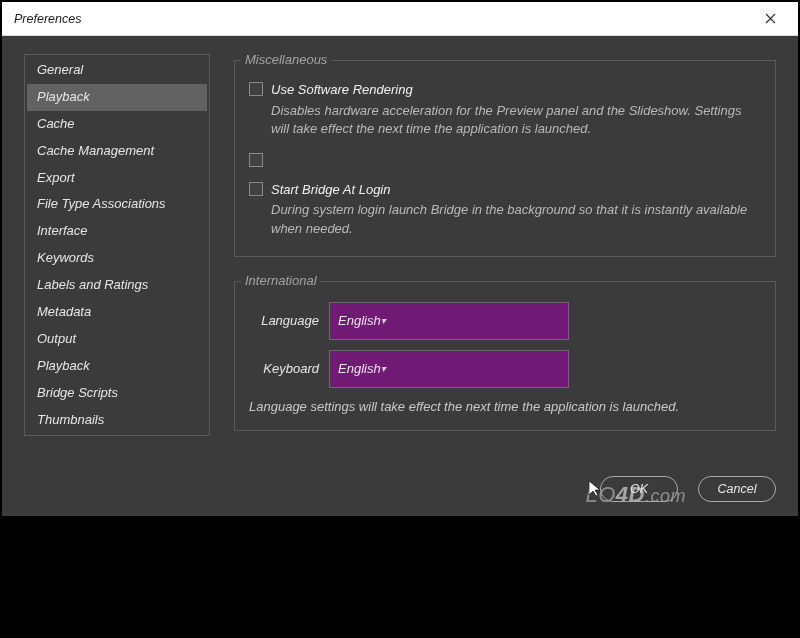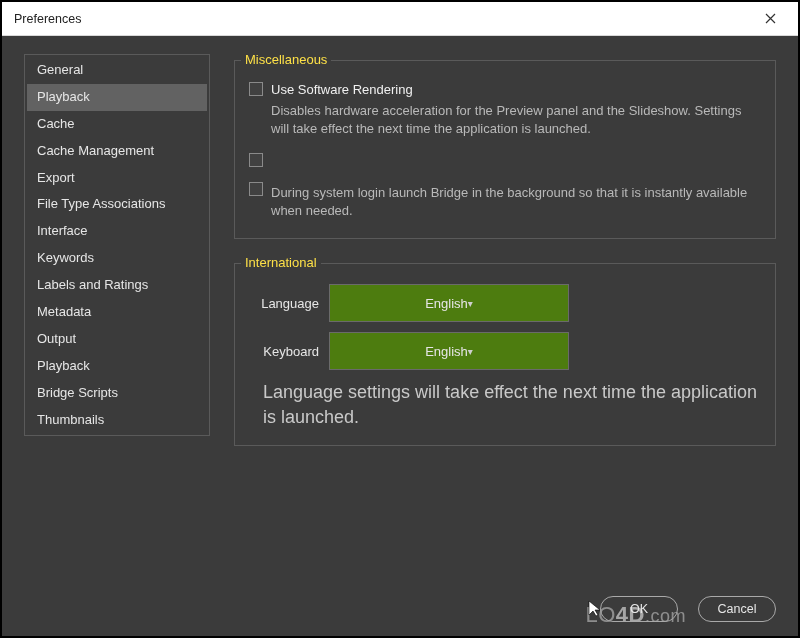--- a/index.html
+++ b/index.html
@@ -1,24 +1,25 @@
 <!DOCTYPE html>
 <html><head>
 <meta charset="utf-8">
 <style>
   * { box-sizing: border-box; margin: 0; padding: 0; }
   html, body { width: 800px; height: 638px; overflow: hidden; font-family: "Segoe UI", Tahoma, sans-serif; }
   body { background: #000; }
 
   .window {
-    width: 796px; height: 634px;
+    width: 796px; height: 514px;
     margin: 2px;
     display: flex; flex-direction: column;
     background: #fff;
     position: relative;
+    font-style: italic;
   }
   .titlebar {
     height: 34px;
     background: #ffffff;
     display: flex; align-items: center;
     padding: 0 8px 0 12px;
     font-size: 12.5px; color: #222;
     border-bottom: 1px solid #d9d9d9;
   }
   .titlebar .title { flex: 1; }
@@ -63,50 +64,50 @@
     position: relative;
     padding: 20px 14px 14px 14px;
     margin-top: 6px;
   }
   .group-label {
     position: absolute;
     top: -9px; left: 6px;
     background: #3b3b3b;
     padding: 0 4px;
     font-size: 13px;
-    color: #fde047;
+    color: #a3a3a3;
   }
 
   .check-row { display: flex; align-items: flex-start; gap: 8px; margin-bottom: 14px; }
   .check-row:last-child { margin-bottom: 4px; }
   .checkbox {
     width: 14px; height: 14px;
     background: #414141;
     border: 1px solid #8a8a8a;
     flex: none;
     margin-top: 1px;
   }
   .check-content { flex: 1; }
   .check-label { font-size: 13px; color: #f0f0f0; line-height: 1.35; }
   .check-desc { font-size: 13px; color: #b9b9b9; line-height: 1.4; margin-top: 3px; }
 
   .form-row { display: flex; align-items: center; gap: 10px; margin-bottom: 10px; }
   .form-label { width: 70px; text-align: right; font-size: 13px; color: #e6e6e6; }
   .select {
     width: 240px; height: 22px;
-    background: #4d7c0f;
+    background: #701a75;
     border: 1px solid #6a6a6a;
     color: #e6e6e6;
     font-size: 13px;
     padding: 18px 8px;
-    display: flex; align-items: center; justify-content: center;
+    display: flex; align-items: center; justify-content: flex-start;
   }
   .select .chev { font-size: 10px; color: #d0d0d0; }
 
-  .note { font-size: 18px; color: #c9c9c9; margin-top: 4px; line-height: 1.4; margin-left: 14px; }
+  .note { font-size: 13px; color: #c9c9c9; margin-top: 4px; line-height: 1.4; }
 
   .footer {
     position: absolute;
     right: 22px; bottom: 14px;
     display: flex; gap: 20px;
   }
   .btn {
     min-width: 78px; height: 26px;
     border: 1px solid #a9a9a9;
     border-radius: 13px;
@@ -181,20 +182,21 @@
 
         <div class="check-row">
           <div class="checkbox"></div>
           <div class="check-content">
           </div>
         </div>
 
         <div class="check-row">
           <div class="checkbox"></div>
           <div class="check-content">
+            <div class="check-label">Start Bridge At Login</div>
             <div class="check-desc">During system login launch Bridge in the background so that it is instantly available when needed.</div>
           </div>
         </div>
       </div>
 
       <div class="group">
         <div class="group-label">International</div>
 
         <div class="form-row">
           <div class="form-label">Language</div>

